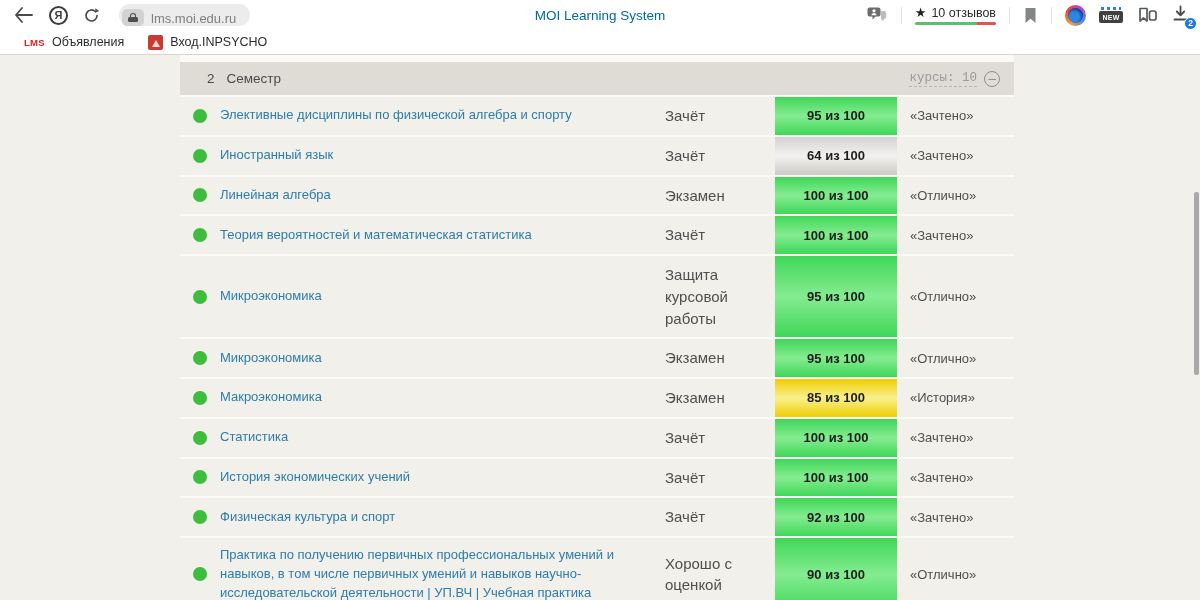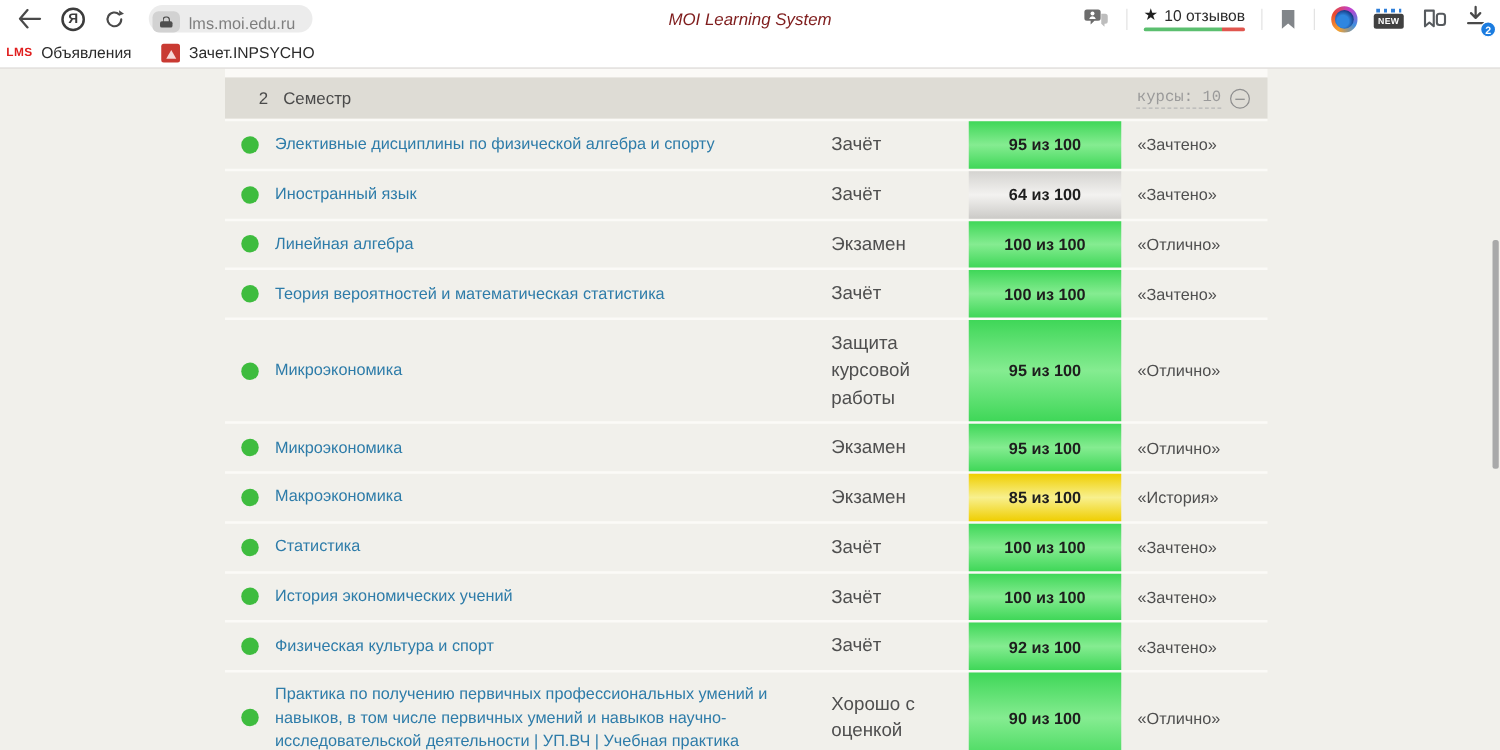--- a/index.html
+++ b/index.html
@@ -15,22 +15,22 @@
                font-size:11px; font-weight:700; color:#3c3c3c; display:flex; align-items:center; justify-content:center; }
   .url-pill { display:flex; align-items:flex-end; gap:7px; background:#ececec; border-radius:12px;
               height:22px; padding:0 14px 0 3px; margin-left:4px; cursor:text; }
   .lock-chip { width:22px; height:17px; background:#d2d2d2; border-radius:5px;
                display:flex; align-items:center; justify-content:center; }
   .lock { position:relative; width:10px; height:9px; }
   .lock-shackle { position:absolute; top:0; left:2px; width:6px; height:5px; border:1.6px solid #4f4f4f;
                   border-bottom:none; border-radius:3px 3px 0 0; }
   .lock-body { position:absolute; bottom:0; width:10px; height:5.5px; background:#4f4f4f; border-radius:1.5px; }
   .url-text { color:#7f7f7f; font-size:13px; }
-  .tb-title { position:absolute; left:0; width:1200px; text-align:center; color:#7f1d1d;
-              font-size:13.5px; pointer-events:none;font-style:italic; }
+  .tb-title { position:absolute; left:0; width:1200px; text-align:center; color:#0369a1;
+              font-size:13.5px; pointer-events:none; }
   .tb-right { margin-left:auto; display:flex; align-items:center; gap:13px; padding-right:8px;
               position:relative; z-index:2; background:#fff; }
   .vdiv { width:1px; height:17px; background:#e3e3e3; }
   .reviews { display:flex; flex-direction:column; align-items:center; gap:2px; cursor:pointer; }
   .reviews-top { display:flex; align-items:center; gap:5px; font-size:12.5px; color:#2b2b2b; }
   .star-glyph { font-size:13px; color:#1f1f1f; font-family:"DejaVu Sans",sans-serif; }
   .reviews-bar { height:3px; width:100%; border-radius:2px;
                  background:linear-gradient(90deg,#5bbf6f 0 77%,#e0564e 77% 100%); }
   .profile-circle { position:relative; width:21px; height:21px; border-radius:50%;
                     background:conic-gradient(from 210deg,#f5a12f,#e9492f,#c13fd0,#3f8fe0,#f5a12f); cursor:pointer; }
@@ -41,21 +41,21 @@
                 background:repeating-linear-gradient(90deg,#2f7fd9 0 3px,transparent 3px 6px); }
   .new-body { background:#404040; border-radius:2px; color:#fff; font-size:7px; font-weight:700;
               text-align:center; padding:2.5px 0; letter-spacing:.3px; }
   .dl-wrap { position:relative; margin-right:2px; cursor:pointer; }
   .dl-count { position:absolute; right:-7px; bottom:-3px; width:13px; height:13px; border-radius:50%;
               background:#1b7ce0; color:#fff; font-size:8.5px; font-weight:700;
               display:flex; align-items:center; justify-content:center; border:1.5px solid #fff; }
 
   
   .bookmarks { position:absolute; top:30px; left:0; width:1200px; height:25px; background:#fff;
-               border-bottom:1px solid #d6d4d0; display:flex; align-items:center; padding-left:5px; }
+               border-bottom:1px solid #d6d4d0; display:flex; align-items:center; padding-left:24px; }
   .bm { display:flex; align-items:center; gap:7px; margin-right:24px; font-size:12.5px;
         color:#2b2b2b; cursor:pointer; }
   .lms-glyph { color:#e01e1e; font-weight:800; font-size:9.5px; letter-spacing:.3px; }
   .inp-icon { width:15px; height:15px; background:#c93a32; border-radius:2px;
               display:flex; align-items:flex-end; justify-content:center; }
   .inp-tri { width:0; height:0; border-left:4px solid transparent; border-right:4px solid transparent;
              border-bottom:7px solid #f6d9d7; margin-bottom:3px; }
 
   
   .page { position:absolute; top:55px; left:0; width:1200px; height:545px;
@@ -165,21 +165,21 @@
 
 <div class="bookmarks">
   <span class="bm">
     <span class="lms-glyph">LMS</span>
     <span>Объявления</span>
   </span>
   <span class="bm">
     <span class="inp-icon">
         <span class="inp-tri"></span>
       </span>
-    <span>Зачет.INPSYCHO</span>
+    <span>Вход.INPSYCHO</span>
   </span>
 </div>
 
 <div class="page">
   <div class="content">
     <div class="top-strip"></div>
 
     <div class="sem-header">
       <span class="sem-num">2</span>
       <span>Семестр</span>

